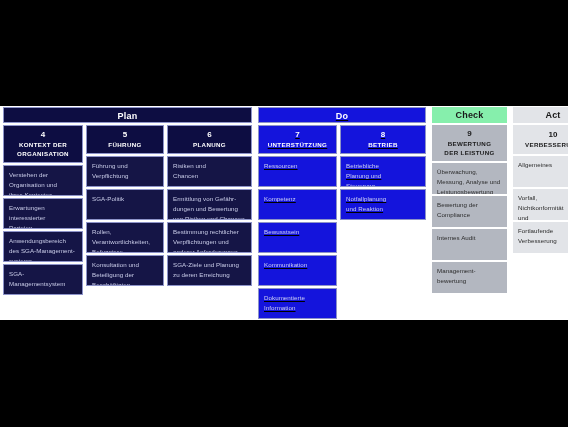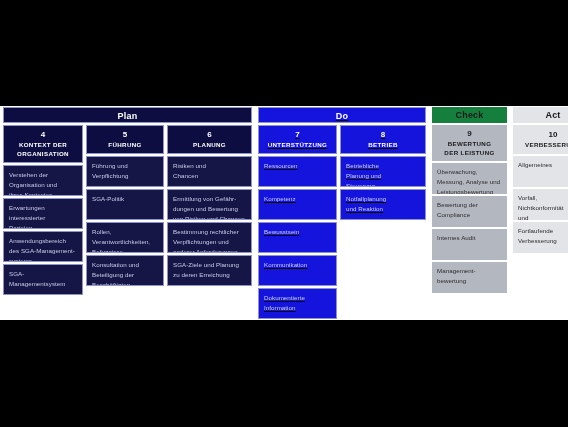--- a/index.html
+++ b/index.html
@@ -133,21 +133,21 @@
     border: 1px solid #8d93c9;
   }
   .do .cell {
     background: #1414dc;
     color: #cdd0f2;
     border: 1px solid #8d93c9;
   }
 
   
   .check .phase-title {
-    background: #15803d;
+    background: #86efac;
     color: #1a1a1a;
   }
   .check .col-head {
     background: #b3b7c0;
     color: #1a1a1a;
   }
   .check .cell {
     background: #b3b7c0;
     color: #2b2b2b;
   }

